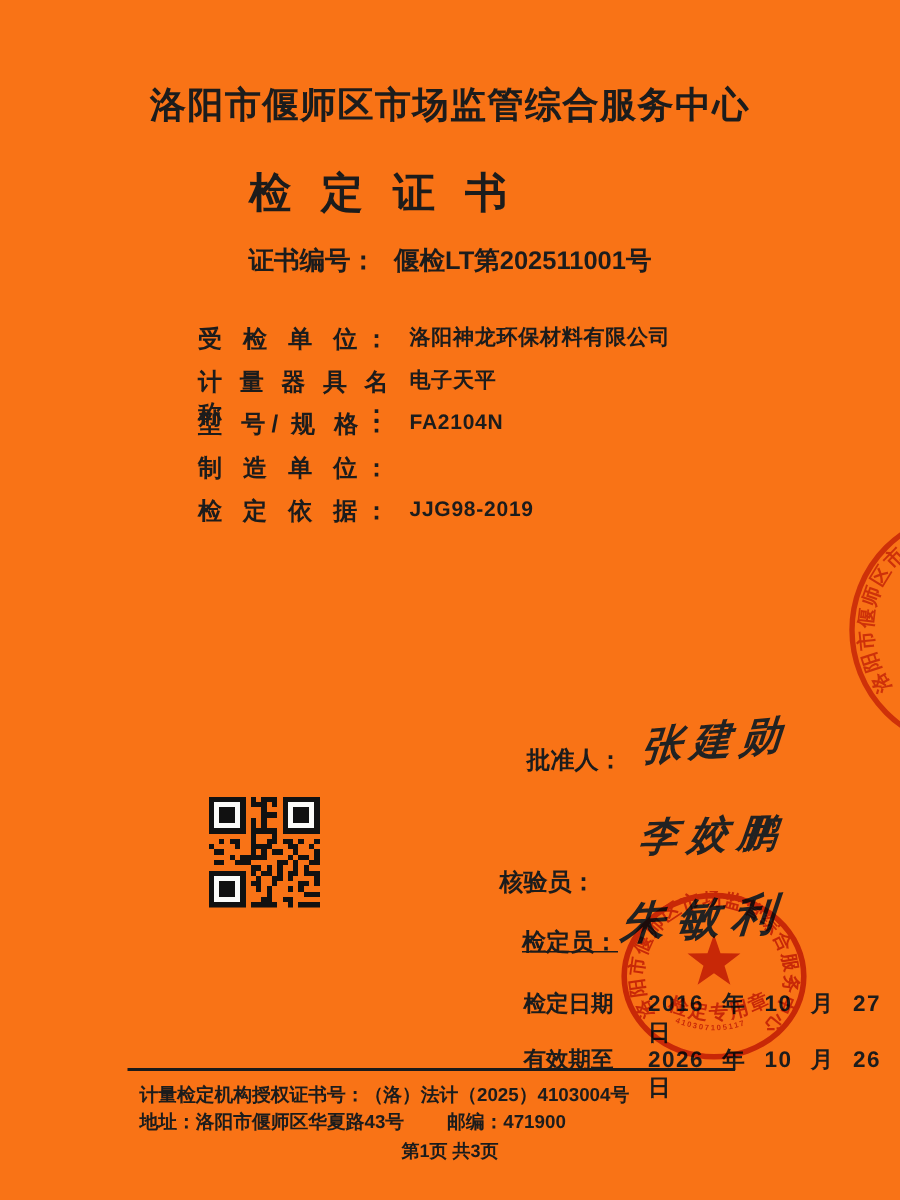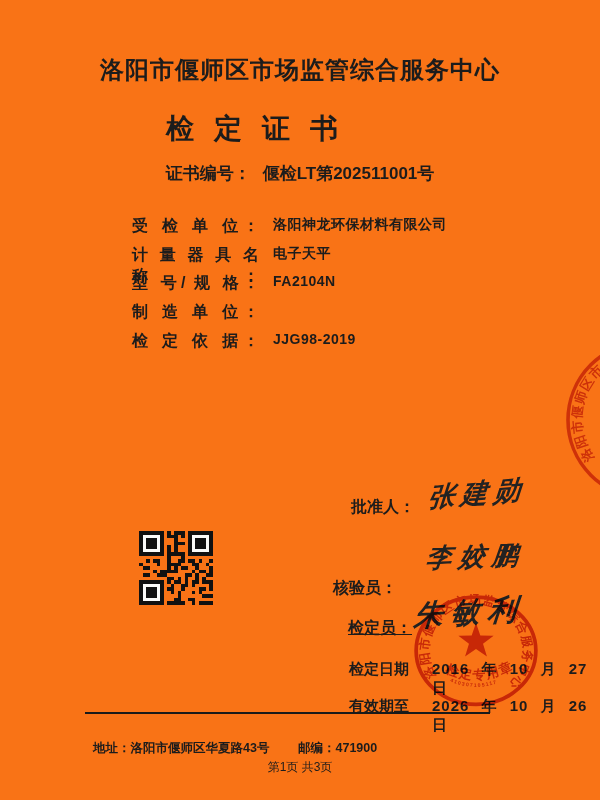--- a/index.html
+++ b/index.html
@@ -45,21 +45,21 @@
   .sig3{top:597px;left:414px;font-size:29px;transform:rotate(-4deg) skewX(-9deg);letter-spacing:8px;}
   
   .date-label{position:absolute;font-size:15px;font-weight:700;}
   .date-value{position:absolute;font-size:15px;font-weight:700;word-spacing:7px;letter-spacing:1px;}
   
   .qr{position:absolute;top:531px;left:137px;width:78px;height:74px;}
   .qr svg{width:100%;height:100%;}
   
   .divider{position:absolute;top:712px;left:85px;width:405px;height:2px;background:#1a1a1a;}
   .foot{position:absolute;font-size:12.5px;font-weight:700;white-space:nowrap;}
-  .page-info{position:absolute;top:759px;left:0;width:600px;text-align:center;font-size:12px;font-weight:400;}
+  .page-info{position:absolute;top:759px;left:0;width:600px;text-align:center;font-size:12px;font-weight:700;}
   
   .stamp-main{position:absolute;top:594px;left:412px;width:128px;height:116px;
     opacity:.85;mix-blend-mode:multiply;}
   .stamp-edge{position:absolute;top:336px;left:556px;width:200px;height:170px;
     opacity:.75;mix-blend-mode:multiply;}
 </style>
 </head>
 <body>
 
 <div class="page">
@@ -235,20 +235,21 @@
       </svg>
   </div>
 
   <span class="date-label" style="top:660px;left:349px;">检定日期</span>
   <span class="date-value" style="top:660px;left:432px;">2016 年 10 月 27 日</span>
 
   <span class="date-label" style="top:697px;left:349px;">有效期至</span>
   <span class="date-value" style="top:697px;left:432px;">2026 年 10 月 26 日</span>
 
   <div class="divider"></div>
+  <span class="foot" style="top:722px;left:93px;">计量检定机构授权证书号：（洛）法计（2025）4103004号</span>
   <span class="foot" style="top:740px;left:93px;">地址：洛阳市偃师区华夏路43号</span>
   <span class="foot" style="top:740px;left:298px;">邮编：471900</span>
   <div class="page-info">第1页 共3页</div>
 
   <div class="stamp-main">
     <svg viewBox="0 0 124 112">
       <g fill="none" stroke="#c43a2e">
         <ellipse cx="62" cy="55" rx="58" ry="52" stroke-width="3.6"></ellipse>
       </g>
       <path id="sealRing" d="M 26.8,84.6 A 46 46 0 1 1 97.2,84.6" fill="none"></path>

